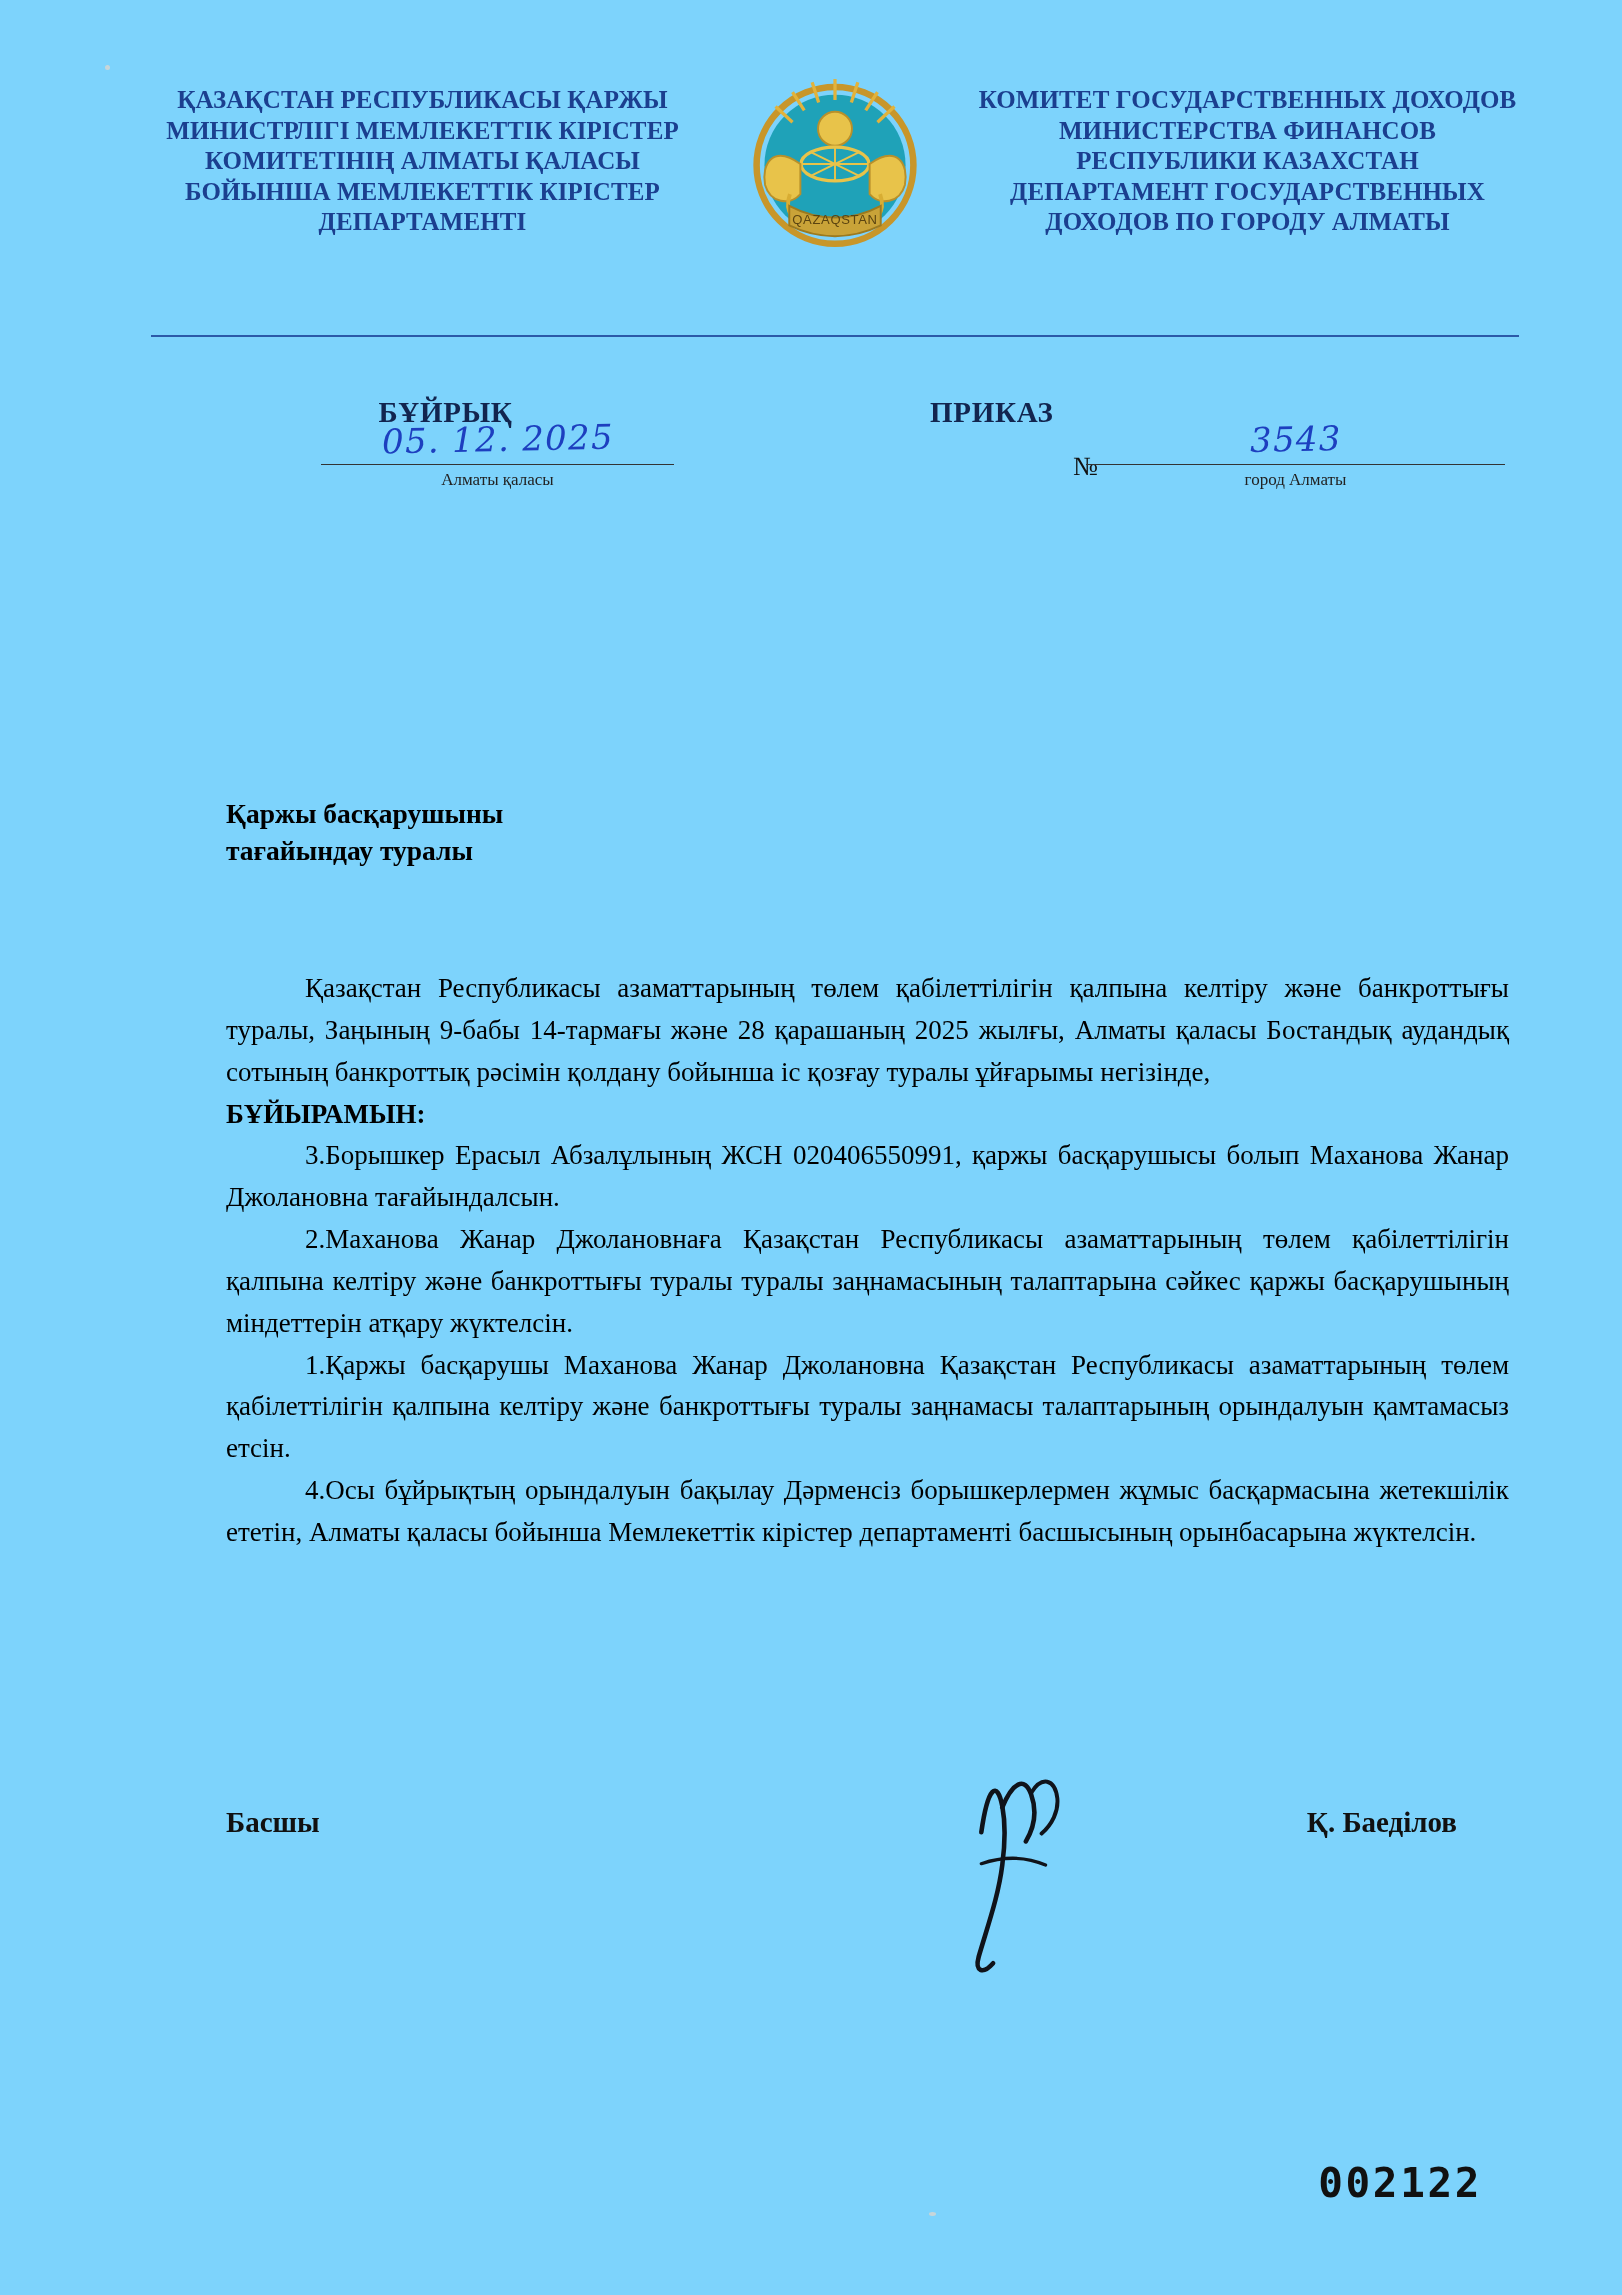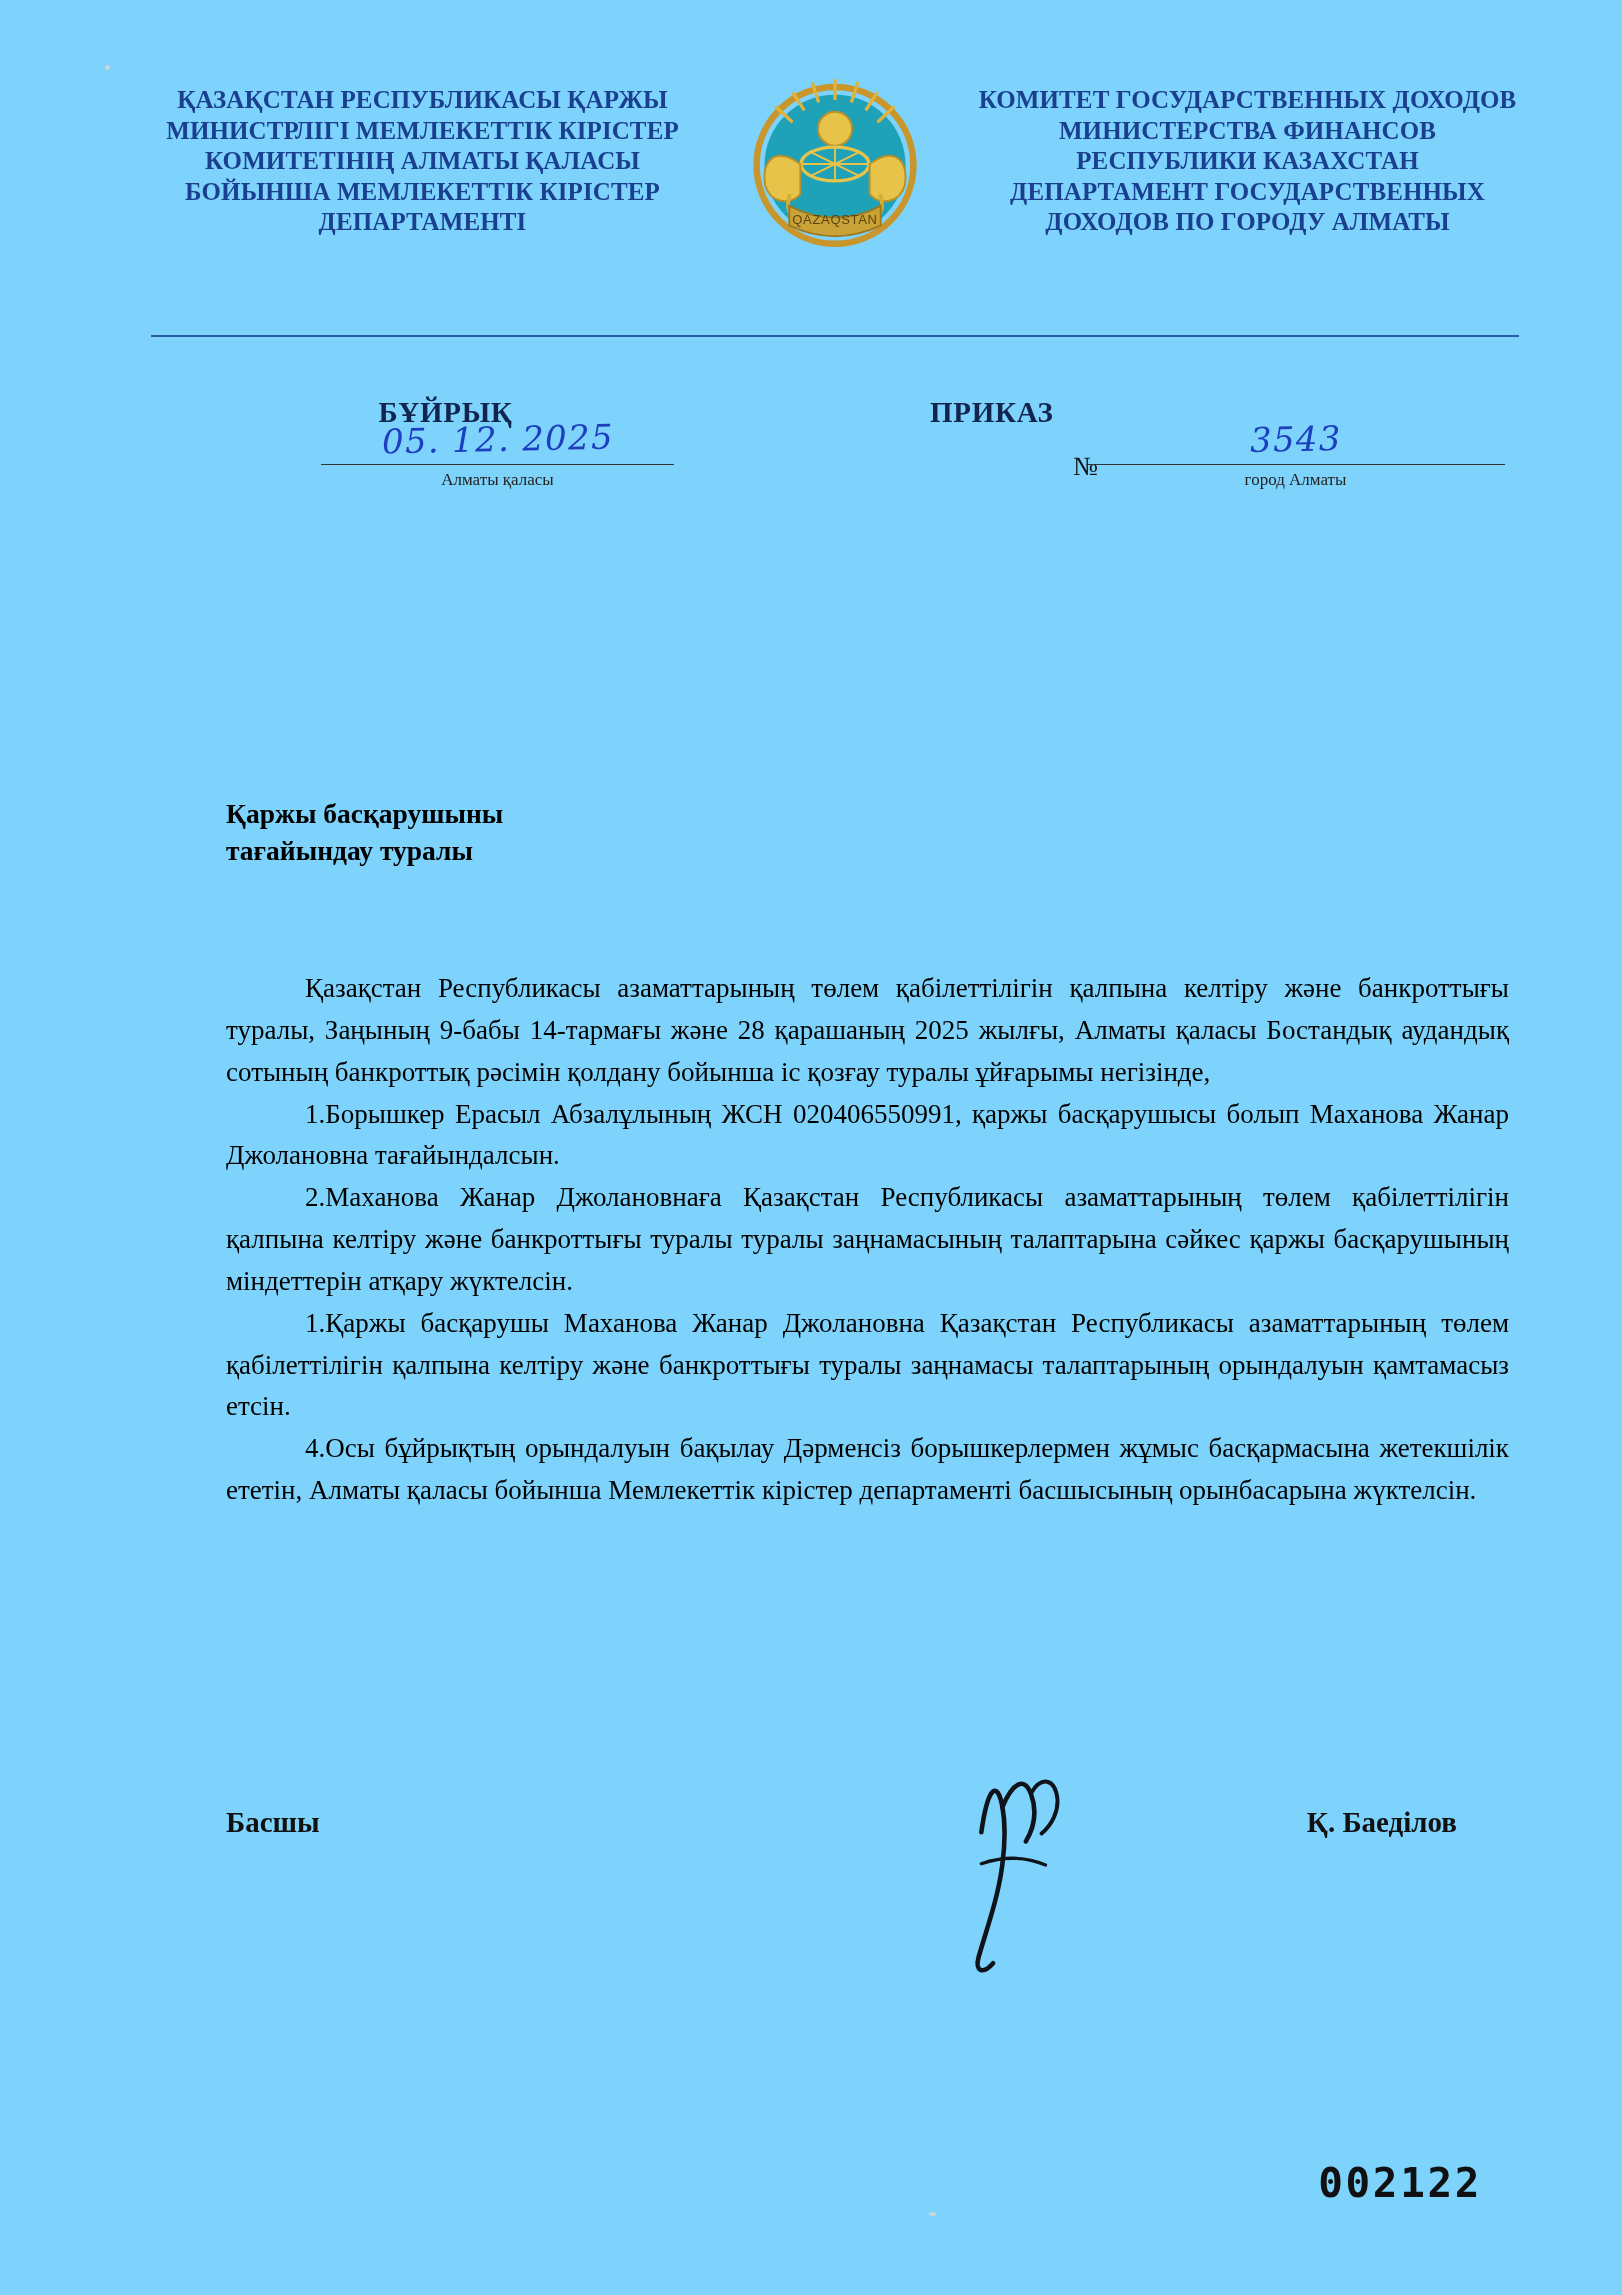--- a/index.html
+++ b/index.html
@@ -270,21 +270,22 @@
     <div class="smallcap">город Алматы</div>
   </div>
 
   <div class="subject">
     <div>Қаржы басқарушыны</div>
     <div>тағайындау туралы</div>
   </div>
 
   <div class="body-text">
     <p>Қазақстан Республикасы азаматтарының төлем қабілеттілігін қалпына келтіру және банкроттығы туралы, Заңының 9-бабы 14-тармағы және 28 қарашаның 2025 жылғы, Алматы қаласы Бостандық аудандық сотының банкроттық рәсімін қолдану бойынша іс қозғау туралы ұйғарымы негізінде,</p>
-    <p>1.Борышкер Ерасыл Абзалұлының ЖСН 020406550991, қаржы басқарушысы болып  Маханова Жанар Джолановна тағайындалсын.</p>
+    <span class="cmd">БҰЙЫРАМЫН:</span>
+    <p>3.Борышкер Ерасыл Абзалұлының ЖСН 020406550991, қаржы басқарушысы болып  Маханова Жанар Джолановна тағайындалсын.</p>
     <p>2.Маханова Жанар Джолановнаға Қазақстан Республикасы азаматтарының төлем қабілеттілігін қалпына келтіру және банкроттығы туралы туралы заңнамасының талаптарына сәйкес қаржы басқарушының міндеттерін атқару жүктелсін.</p>
     <p>1.Қаржы басқарушы Маханова Жанар Джолановна Қазақстан Республикасы азаматтарының төлем қабілеттілігін қалпына келтіру және банкроттығы туралы заңнамасы талаптарының орындалуын қамтамасыз етсін.</p>
     <p>4.Осы бұйрықтың орындалуын бақылау Дәрменсіз борышкерлермен жұмыс басқармасына жетекшілік ететін, Алматы қаласы бойынша Мемлекеттік кірістер департаменті басшысының орынбасарына  жүктелсін.</p>
   </div>
 
   <div class="signature-mark">
     <svg viewBox="0 0 380 360" xmlns="http://www.w3.org/2000/svg">
       <path d="M60 130 C 70 60, 84 50, 92 90 C 98 122, 96 150, 92 180
                C 86 228, 70 272, 56 320 C 50 342, 62 348, 78 330" fill="none" stroke="#10131a" stroke-width="7" stroke-linecap="round"></path>
       <path d="M92 92 C 108 54, 126 44, 136 72 C 146 100, 140 124, 128 144" fill="none" stroke="#10131a" stroke-width="7" stroke-linecap="round"></path>

